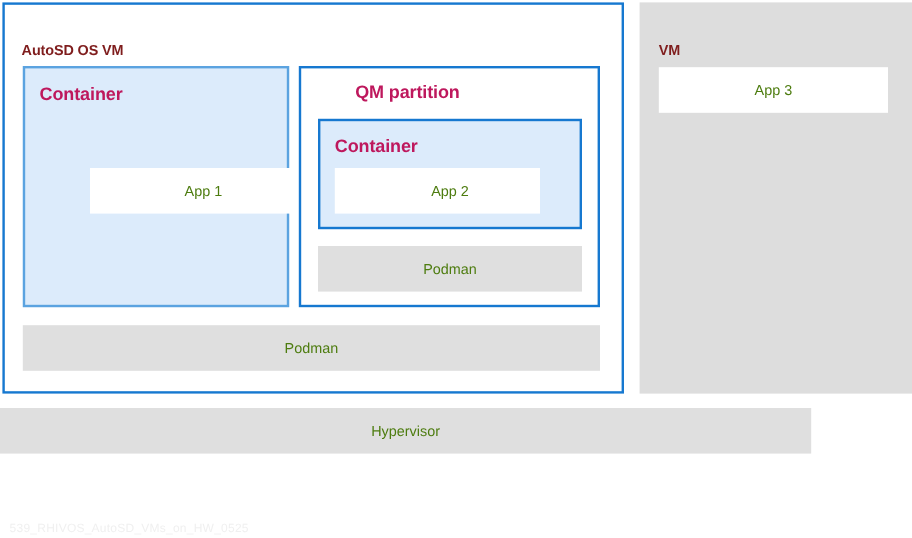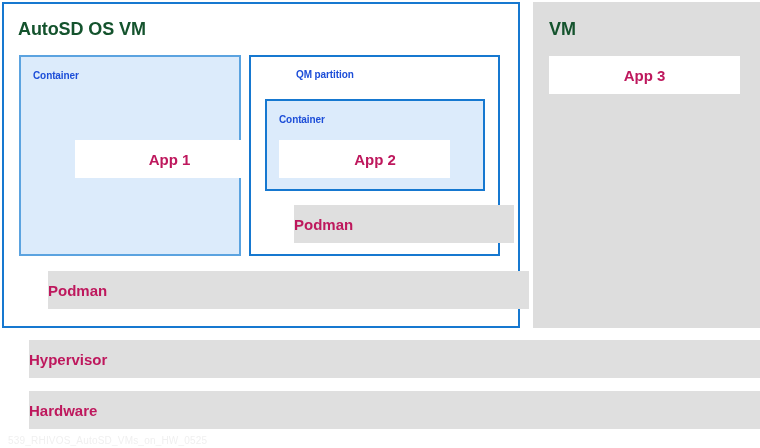--- a/index.html
+++ b/index.html
@@ -40,42 +40,43 @@
   .app-box {
     background: #ffffff;
     display: flex;
     align-items: center;
     justify-content: center;
   }
   .bar-gray {
     background: #dfdfdf;
     display: flex;
     align-items: center;
-    margin-left: 29px;
+    justify-content: center;
   }
 
   
   .heading {
-    font-size: 18px;
+    font-size: 12px;
     font-weight: 700;
-    color: #14532d;
+    color: #7f1d1d;
     letter-spacing: -0.1px;
     line-height: 1;
+    margin-top: 16px;
   }
   .heading-sm {
-    font-size: 10px;
+    font-size: 15px;
     font-weight: 700;
-    color: #1d4ed8;
+    color: #be185d;
     letter-spacing: -0.1px;
     line-height: 1;
   }
   .body-text {
-    font-size: 15px;
-    font-weight: 700;
-    color: #be185d;
+    font-size: 12px;
+    font-weight: 400;
+    color: #4d7c0f;
     line-height: 1;
   }
   .watermark {
     font-size: 10px;
     font-weight: 400;
     color: #f0f0f0;
     letter-spacing: 0.2px;
     line-height: 1;
     white-space: nowrap;
   }
@@ -116,23 +117,20 @@
     <span class="body-text">Podman</span>
   </div>
 
   <div class="abs panel-gray" style="left:533px; top:2px; width:227px; height:326px;">
   </div>
   <div class="abs heading" style="left:549px; top:20px;text-align:right;">VM</div>
   <div class="abs app-box" style="left:549px; top:56px; width:191px; height:38px;">
     <span class="body-text">App 3</span>
   </div>
 
-  <div class="abs bar-gray" style="left:0px; top:340px; width:760px; height:38px;">
+  <div class="abs bar-gray" style="left:0px; top:340px; width:676px; height:38px;">
     <span class="body-text">Hypervisor</span>
   </div>
 
-  <div class="abs bar-gray" style="left:0px; top:391px; width:760px; height:38px;">
-    <span class="body-text">Hardware</span>
-  </div>
 
   <div class="abs watermark" style="left:8px; top:436px;">539_RHIVOS_AutoSD_VMs_on_HW_0525</div>
 
 </div>
 
 </body></html>

